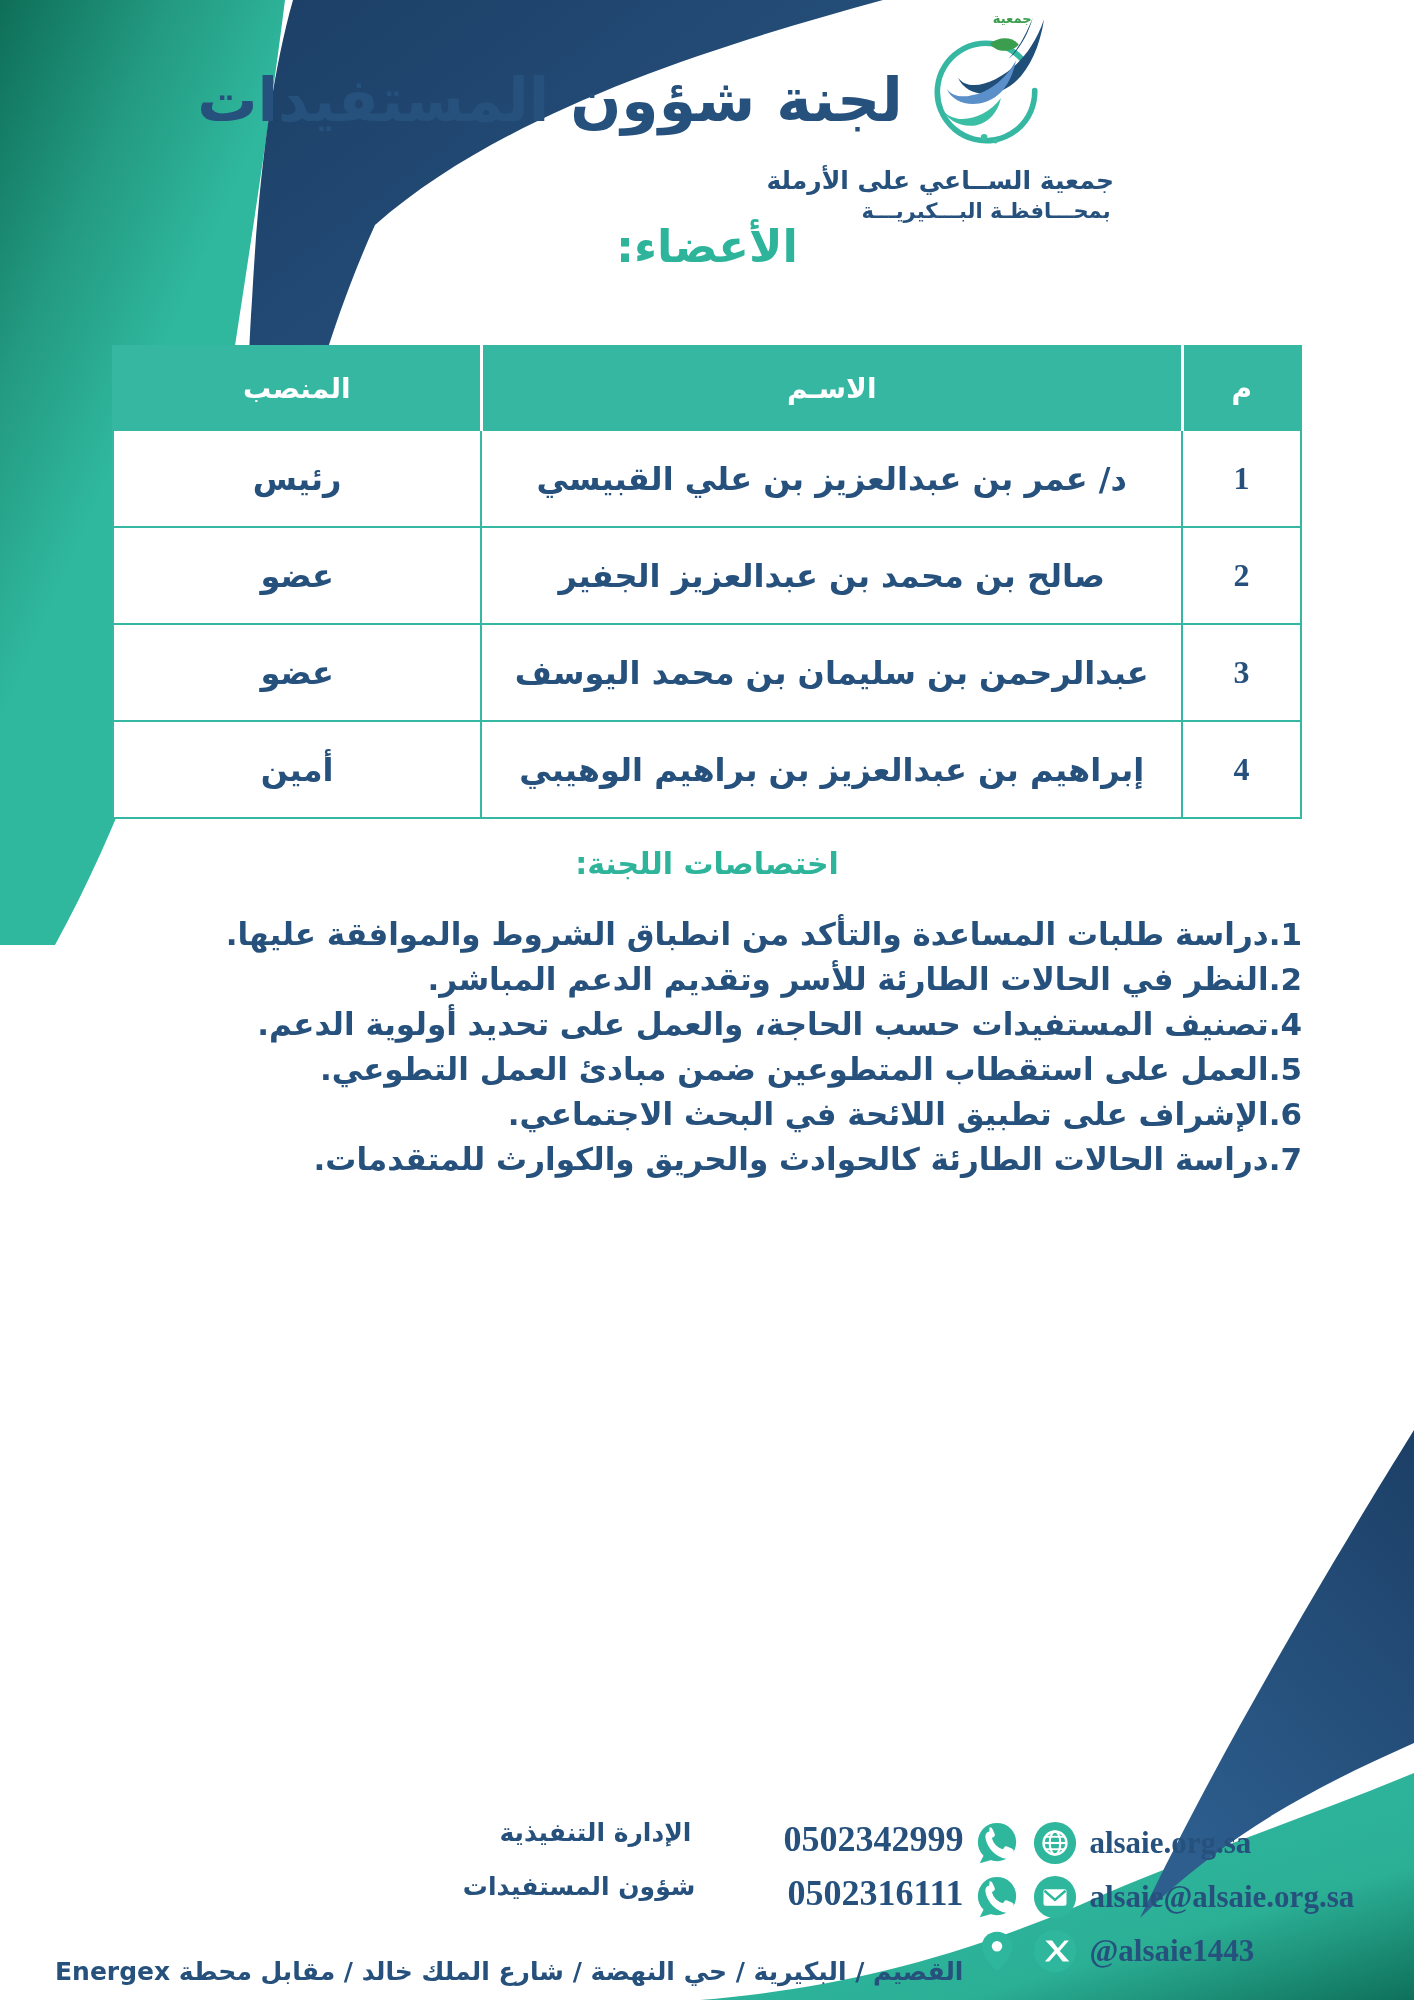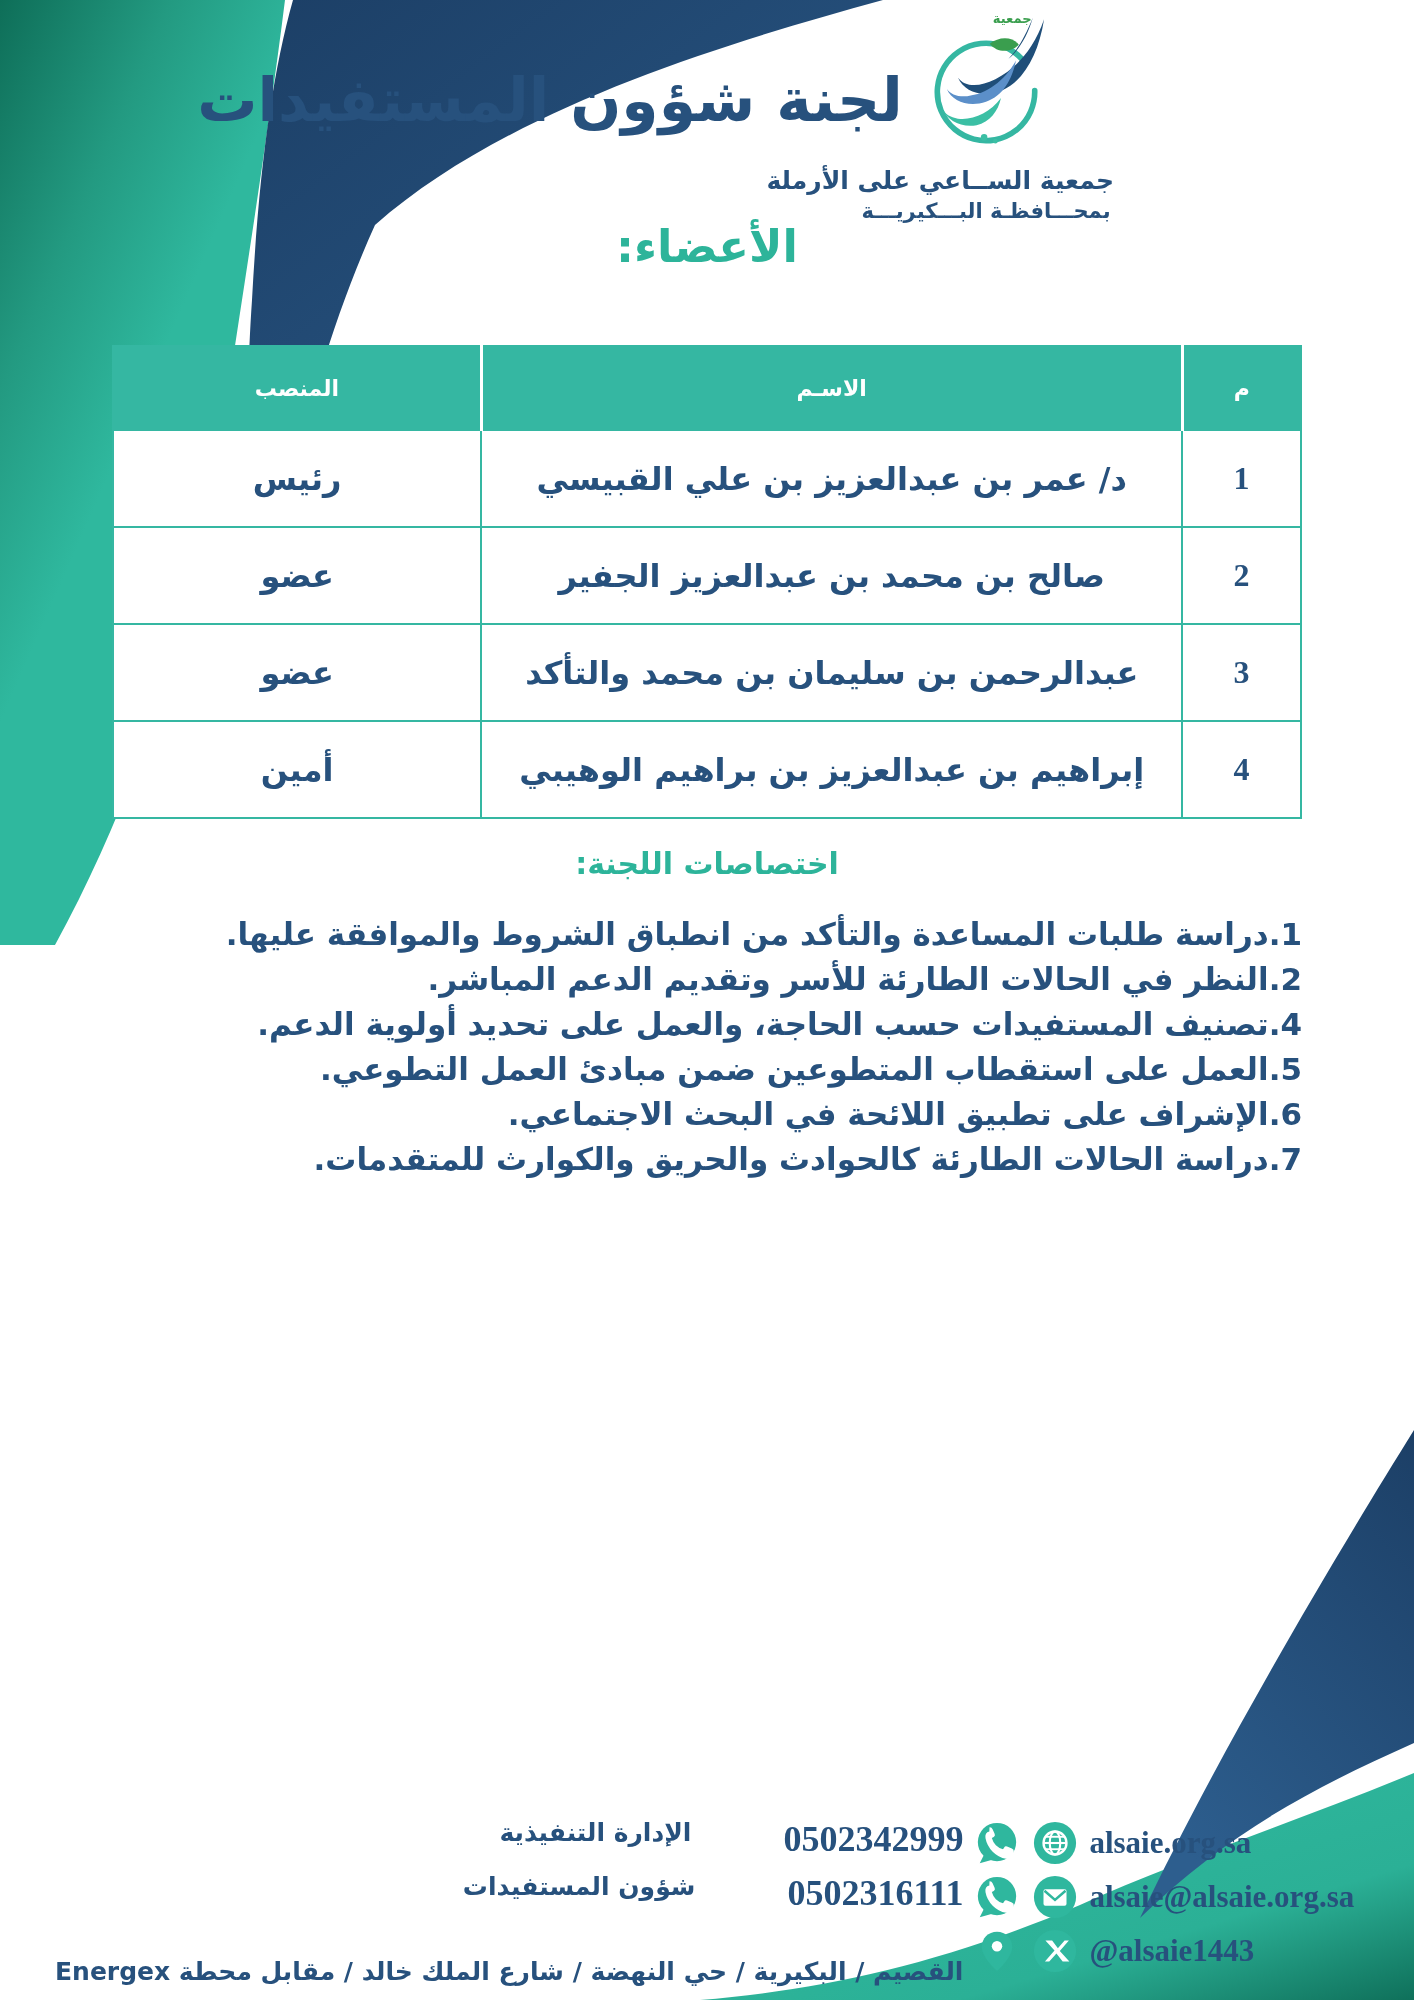--- a/index.html
+++ b/index.html
@@ -36,21 +36,21 @@
   
   .members-table{
     position:absolute;top:345px;left:112px;width:1190px;
     border-collapse:collapse;table-layout:fixed;
   }
   .members-table th,.members-table td{
     border:2px solid #35b7a2;text-align:center;vertical-align:middle;
     font-weight:bold;
   }
   .members-table th{
-    background:#35b7a2;color:#ffffff;font-size:22px;height:80px;border-color:#35b7a2;
+    background:#35b7a2;color:#ffffff;font-size:28px;height:80px;border-color:#35b7a2;
   }
   .members-table th + th{border-inline-start:3px solid #ffffff;}
   .members-table td{height:93px;font-size:32px;color:#27517d;background:#fff;}
   .col-index{width:10%;}
   .col-name{width:59%;}
   .col-position{width:31%;}
   .cell-index{font-family:"Liberation Serif","DejaVu Serif",serif;font-size:34px;}
 
   
   .comp-list{
@@ -155,21 +155,21 @@
         <td>د/ عمر بن عبدالعزيز بن علي القبيسي</td>
         <td>رئيس</td>
       </tr>
       <tr>
         <td class="cell-index">2</td>
         <td>صالح بن محمد بن عبدالعزيز الجفير</td>
         <td>عضو</td>
       </tr>
       <tr>
         <td class="cell-index">3</td>
-        <td>عبدالرحمن بن سليمان بن محمد والتأكد</td>
+        <td>عبدالرحمن بن سليمان بن محمد اليوسف</td>
         <td>عضو</td>
       </tr>
       <tr>
         <td class="cell-index">4</td>
         <td>إبراهيم بن عبدالعزيز بن براهيم الوهيبي</td>
         <td>أمين</td>
       </tr>
     </tbody>
   </table>
 

